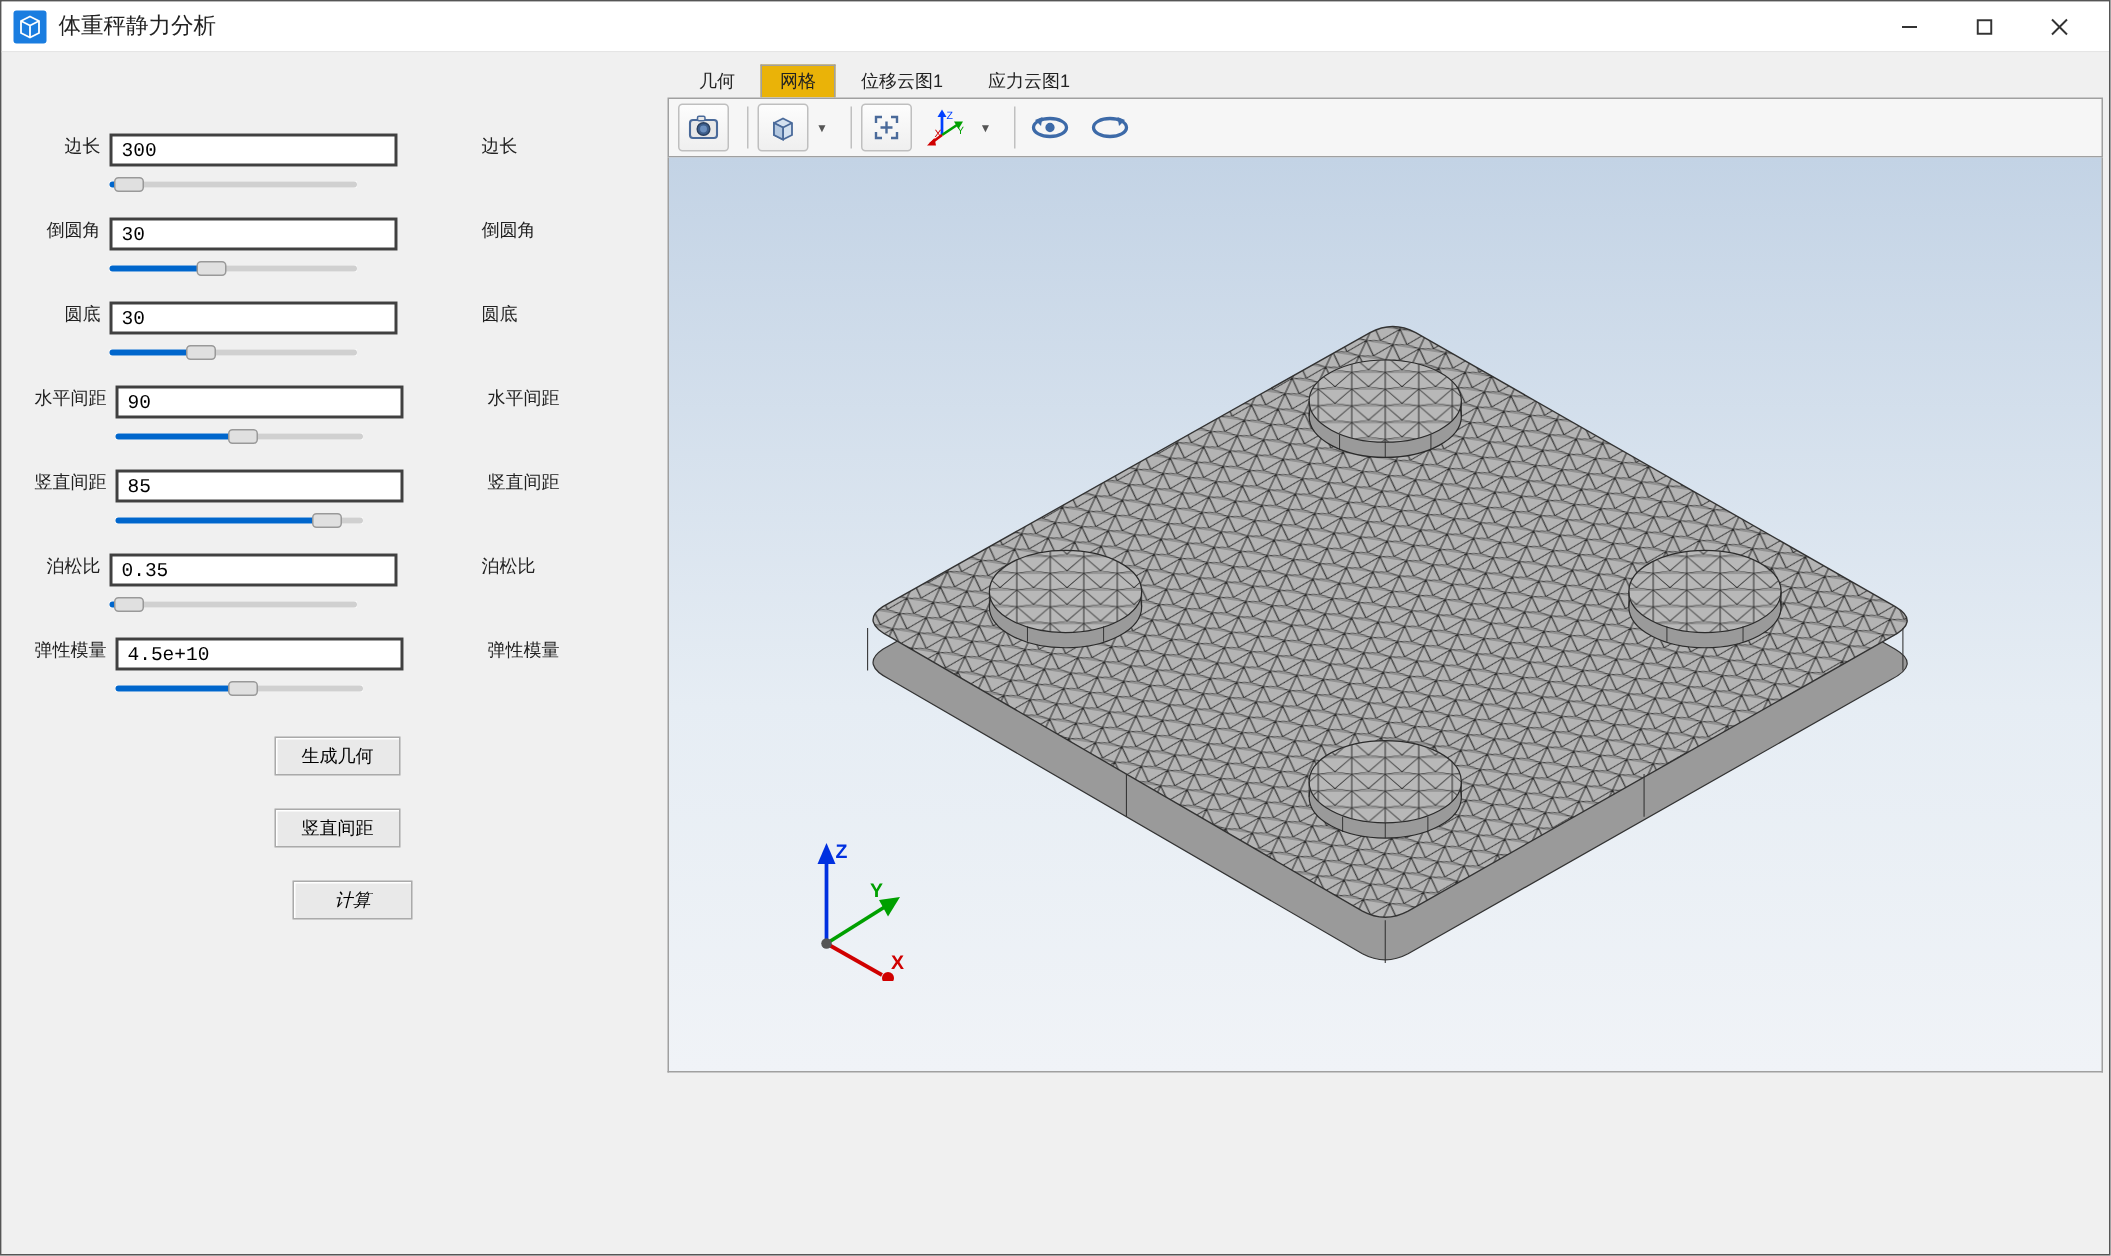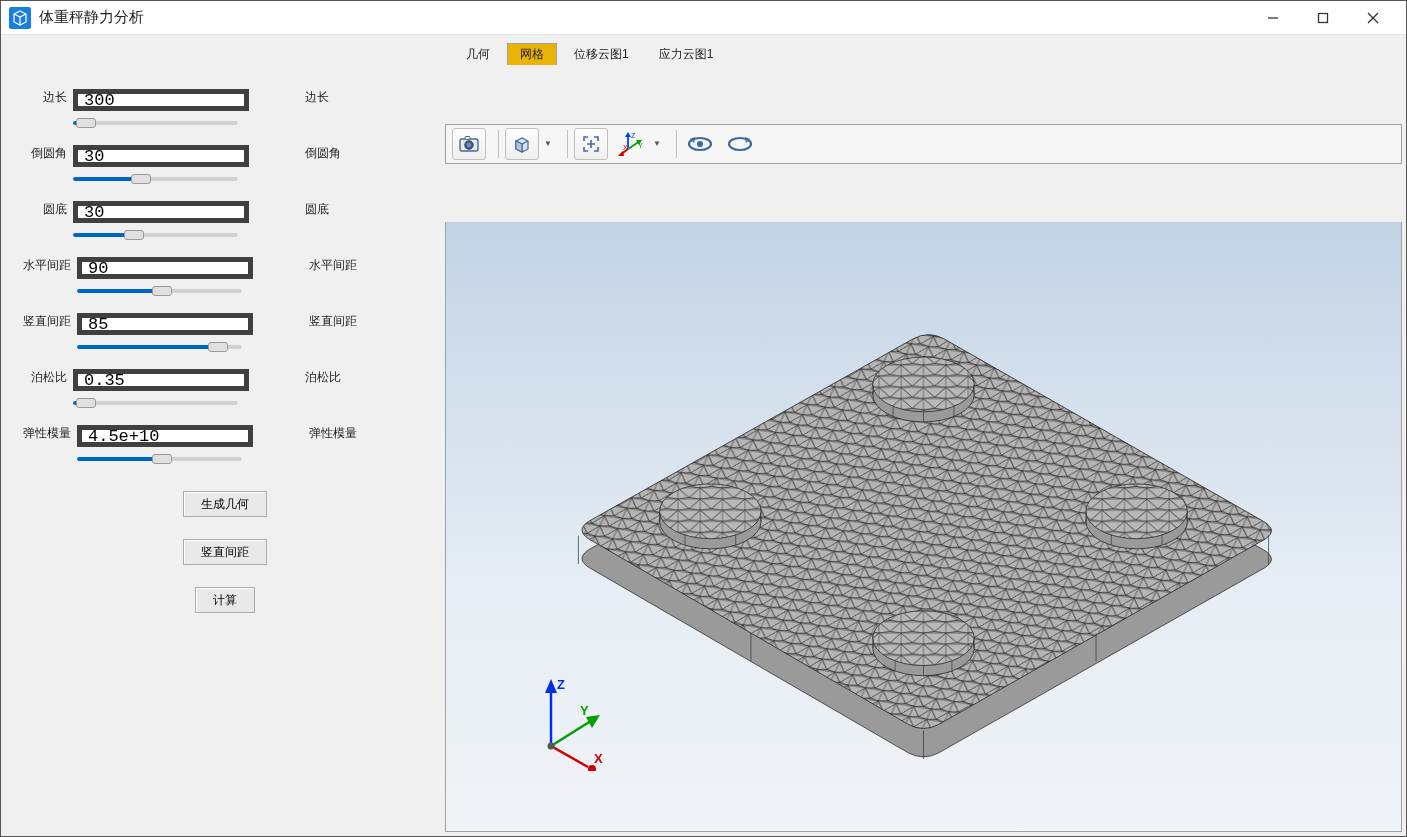--- a/index.html
+++ b/index.html
@@ -54,27 +54,27 @@
 }
 .param-label {
   width: 58px;
   text-align: right;
   padding-right: 6px;
   font-size: 12px;
   color: #222;
 }
 .param-row.wider .param-label { width: 62px; }
 .param-input {
-  width: 176px;
+  width: 192px;
   height: 22px;
-  border: 5px solid #404040;
+  border: 2px solid #404040;
   background: #fff;
   padding: 2px 6px;
   font-family: "Courier New", monospace;
-  font-size: 17px;
+  font-size: 13px;
 }
 .side-label {
   margin-left: 56px;
   font-size: 12px;
   color: #222;
 }
 .slider-row {
   display: flex;
   padding-left: 58px;
   margin-bottom: 20px;
@@ -109,28 +109,27 @@
   width: 84px;
   height: 26px;
   margin-bottom: 22px;
   background: #e9e9e9;
   border: 1px solid #aaa;
   box-shadow: inset 1px 1px 0 #fff;
   cursor: pointer;
   font-size: 12px;
   font-family: inherit;
 }
-.action-btn.small { width: 60px; margin-left: 12px; }
+.action-btn.small { width: 80px; margin-left: 12px; font-style: italic; }
 
 .right-panel {
   flex: 1;
   display: flex;
   flex-direction: column;
   padding-top: 4px;
-  justify-content: space-between;
 }
 .tabs {
   display: flex;
   height: 22px;
   padding-left: 8px;
 }
 .tab {
   padding: 2px 12px;
   font-size: 12px;
   border: 1px solid transparent;

